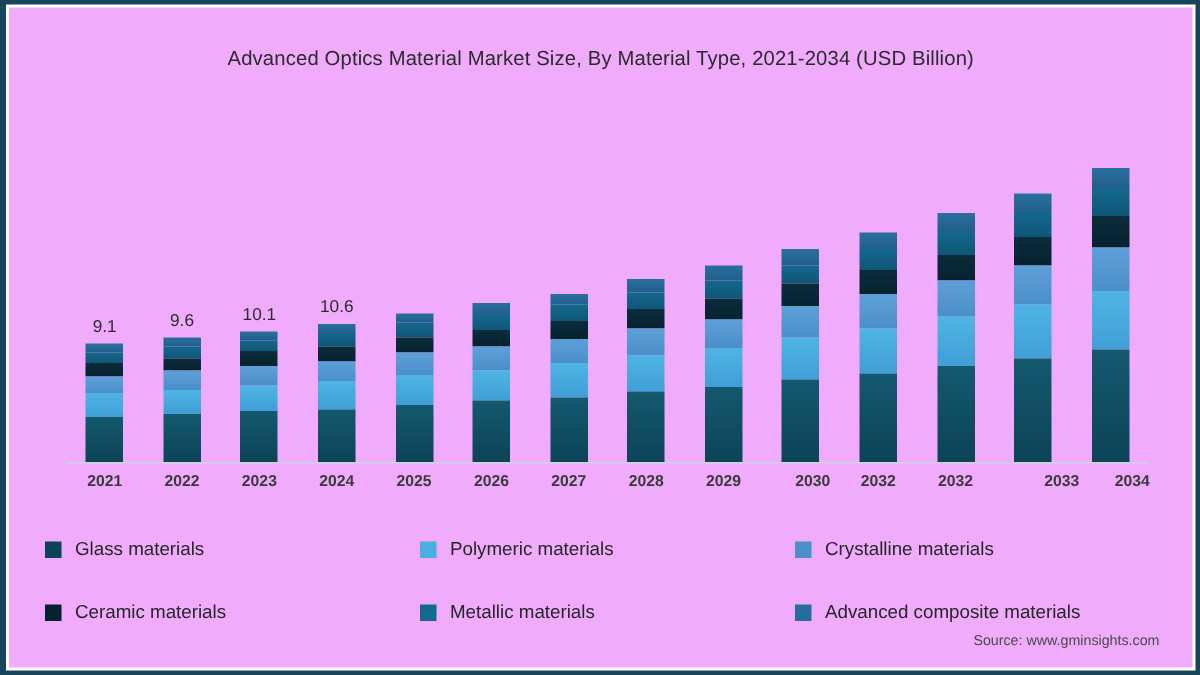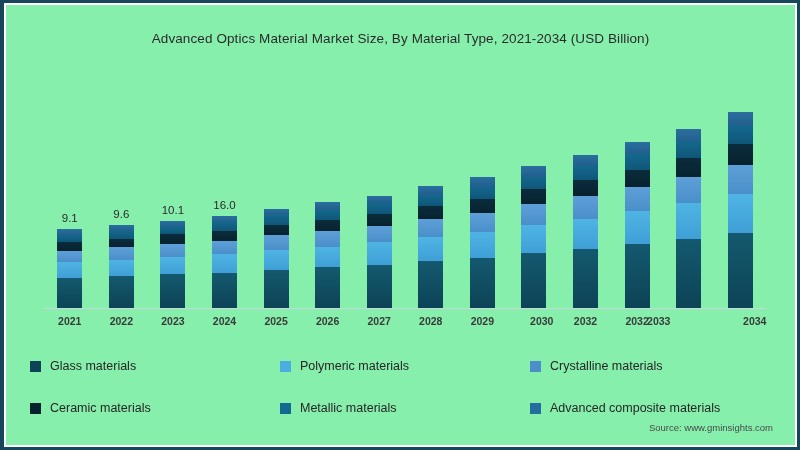--- a/index.html
+++ b/index.html
@@ -21,21 +21,21 @@
     border-top: 3px solid #17455c;
     border-bottom: 3px solid #17455c;
     border-right: 3px solid #17455c;
     overflow: hidden;
   }
 
   
   #inner {
     position: absolute;
     left: 2px; top: 2px; right: 2px; bottom: 2px;
-    background: #86efac;
+    background: #f0abfc;
   }
 
   
   #chart-title {
     position: absolute;
     left: 0;
     top: 26px;
     width: 100%;
     text-align: center;
     font-size: 13.5px;
@@ -174,21 +174,21 @@
           <div class="seg seg-composite" title="Advanced composite materials 2023: 0.7" style="height: 6.05769px;"></div>
           <div class="bar-value">10.1</div>
         </div>
         <div class="bar-slot" style="left: 168px; width: 25px;">
           <div class="seg seg-glass" title="Glass materials 2024: 4.1" style="height: 35.4808px;"></div>
           <div class="seg seg-polymeric" title="Polymeric materials 2024: 2.1" style="height: 18.1731px;"></div>
           <div class="seg seg-crystalline" title="Crystalline materials 2024: 1.6" style="height: 13.8462px;"></div>
           <div class="seg seg-ceramic" title="Ceramic materials 2024: 1.1" style="height: 9.51923px;"></div>
           <div class="seg seg-metallic" title="Metallic materials 2024: 1" style="height: 8.65385px;"></div>
           <div class="seg seg-composite" title="Advanced composite materials 2024: 0.7" style="height: 6.05769px;"></div>
-          <div class="bar-value">16.0</div>
+          <div class="bar-value">10.6</div>
         </div>
         <div class="bar-slot" style="left: 219.571px; width: 25px;">
           <div class="seg seg-glass" title="Glass materials 2025: 4.4" style="height: 38.0769px;"></div>
           <div class="seg seg-polymeric" title="Polymeric materials 2025: 2.3" style="height: 19.9038px;"></div>
           <div class="seg seg-crystalline" title="Crystalline materials 2025: 1.7" style="height: 14.7115px;"></div>
           <div class="seg seg-ceramic" title="Ceramic materials 2025: 1.2" style="height: 10.3846px;"></div>
           <div class="seg seg-metallic" title="Metallic materials 2025: 1.1" style="height: 9.51923px;"></div>
           <div class="seg seg-composite" title="Advanced composite materials 2025: 0.8" style="height: 6.92308px;"></div>
         </div>
         <div class="bar-slot" style="left: 271.143px; width: 25px;">
@@ -304,16 +304,16 @@
       <div class="tick-label" style="left: 141.143px; width: 51.5714px;">2023</div>
       <div class="tick-label" style="left: 192.714px; width: 51.5714px;">2024</div>
       <div class="tick-label" style="left: 244.286px; width: 51.5714px;">2025</div>
       <div class="tick-label" style="left: 295.857px; width: 51.5714px;">2026</div>
       <div class="tick-label" style="left: 347.429px; width: 51.5714px;">2027</div>
       <div class="tick-label" style="left: 399px; width: 51.5714px;">2028</div>
       <div class="tick-label" style="left: 450.571px; width: 51.5714px;">2029</div>
       <div class="tick-label" style="left: 510px; width: 51.5714px; text-align: center;">2030</div>
       <div class="tick-label" style="left: 553.714px; width: 51.5714px;">2032</div>
       <div class="tick-label" style="left: 605.286px; width: 51.5714px;">2032</div>
-      <div class="tick-label" style="left: 627px; width: 51.5714px;">2033</div>
+      <div class="tick-label" style="left: 676px; width: 51.5714px;">2033</div>
       <div class="tick-label" style="left: 723px; width: 51.5714px;">2034</div>
     </div>
 </div>
 
 </body></html>

